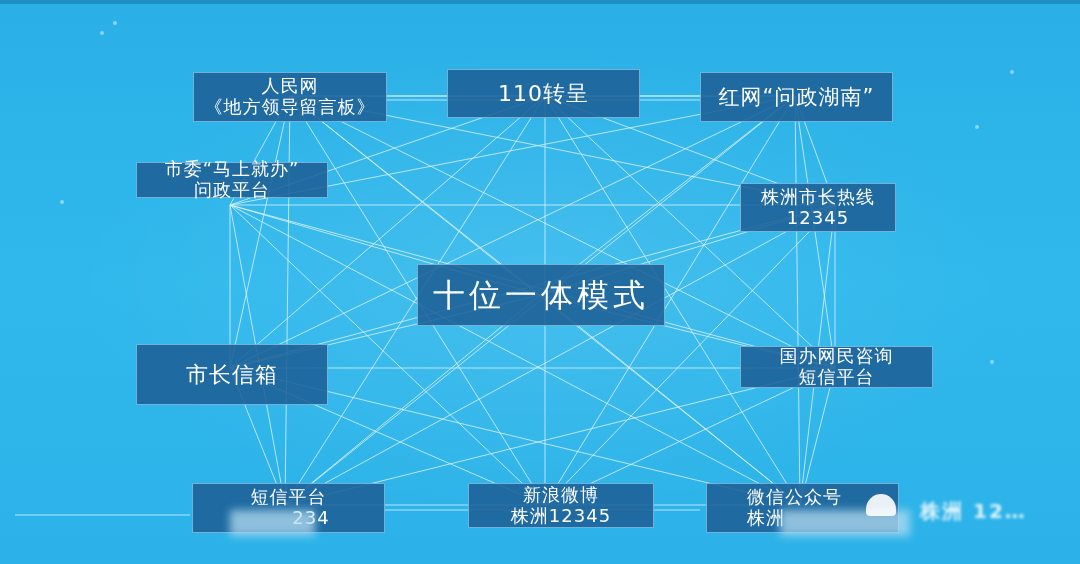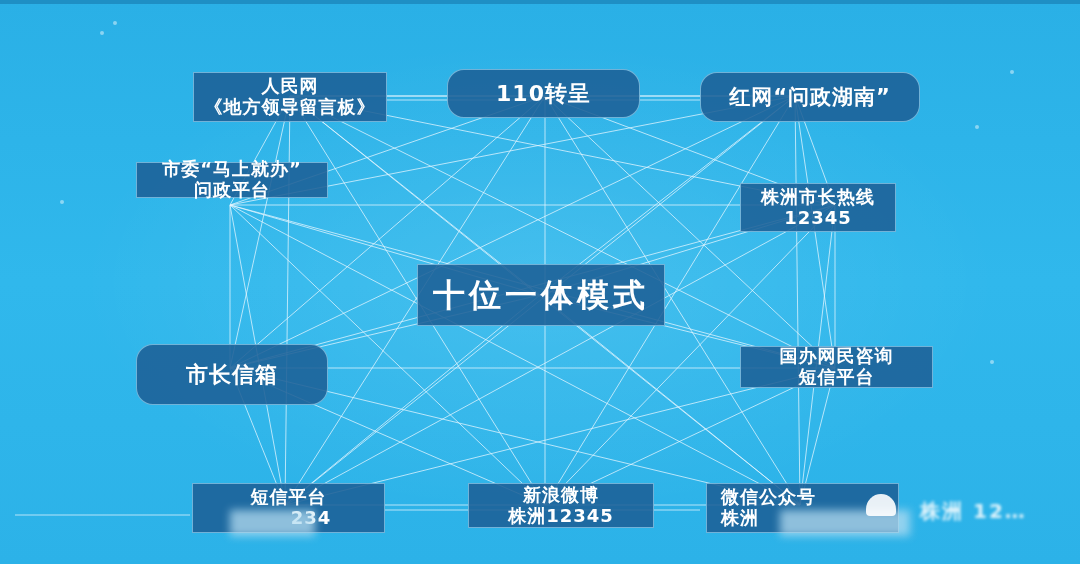--- a/index.html
+++ b/index.html
@@ -18,30 +18,30 @@
   .topband {
     position: absolute; left: 0; top: 0; width: 1080px; height: 4px;
     background: #1e8fc4;
   }
   svg.lines { position: absolute; left: 0; top: 0; }
   .node {
     position: absolute;
     background: rgba(28, 96, 150, 0.88);
     border: 1px solid rgba(150, 210, 240, 0.7);
     color: #ffffff;
-    font-weight: bold;
+    font-weight: normal;
     text-align: center;
     display: flex; flex-direction: column; justify-content: center; align-items: center;
     box-sizing: border-box;
     line-height: 1.15;
     letter-spacing: 1px;
   }
   .node .l { display: block; white-space: nowrap; }
   .n-sm { font-size: 18px; }
-  .n-md { font-size: 22px; border-radius: 17px; }
+  .n-md { font-size: 22px; }
   .center { font-size: 32px; letter-spacing: 4px; }
   .blur {
     position: absolute; height: 26px;
     background: rgba(180, 220, 240, 0.75);
     filter: blur(4px);
   }
   .dot { position: absolute; width: 4px; height: 4px; border-radius: 50%; background: rgba(255,255,255,0.45); }
   .wm-icon {
     position: absolute; width: 30px; height: 22px; border-radius: 15px 15px 4px 4px;
     background: rgba(255,255,255,0.9);
@@ -124,21 +124,21 @@
     </g>
   </svg>
 
   <div class="node n-sm" style="left:193px;top:72px;width:194px;height:50px">
     <span class="l">人民网</span>
     <span class="l">《地方领导留言板》</span>
   </div>
   <div class="node n-md" style="left:447px;top:69px;width:193px;height:49px">
     <span class="l">110转呈</span>
   </div>
-  <div class="node n-md" style="left:700px;top:72px;width:220px;height:50px;font-size:21px">
+  <div class="node n-md" style="left:700px;top:72px;width:193px;height:50px;font-size:21px">
     <span class="l">红网“问政湖南”</span>
   </div>
 
   <div class="node n-sm" style="left:136px;top:162px;width:192px;height:36px">
     <span class="l">市委“马上就办”</span>
     <span class="l">问政平台</span>
   </div>
   <div class="node n-sm" style="left:740px;top:183px;width:156px;height:49px">
     <span class="l">株洲市长热线</span>
     <span class="l">12345</span>
@@ -157,21 +157,21 @@
   </div>
 
   <div class="node n-sm" style="left:192px;top:483px;width:193px;height:50px">
     <span class="l">短信平台</span>
     <span class="l" style="padding-left:45px">234</span>
   </div>
   <div class="node n-sm" style="left:468px;top:483px;width:186px;height:45px">
     <span class="l">新浪微博</span>
     <span class="l">株洲12345</span>
   </div>
-  <div class="node n-sm" style="left:706px;top:483px;width:193px;height:50px;align-items:flex-start;padding-left:14px">
+  <div class="node n-sm" style="left:706px;top:483px;width:193px;height:50px;align-items:flex-start;padding-left:40px">
     <span class="l">微信公众号</span>
     <span class="l">株洲</span>
   </div>
 
   <div class="blur" style="left:230px;top:510px;width:85px"></div>
   <div class="blur" style="left:780px;top:510px;width:130px"></div>
   <div class="wm-icon" style="left:866px;top:494px"></div>
   <div class="wm-text" style="left:920px;top:498px">株洲 12…</div>
 </div>
 

